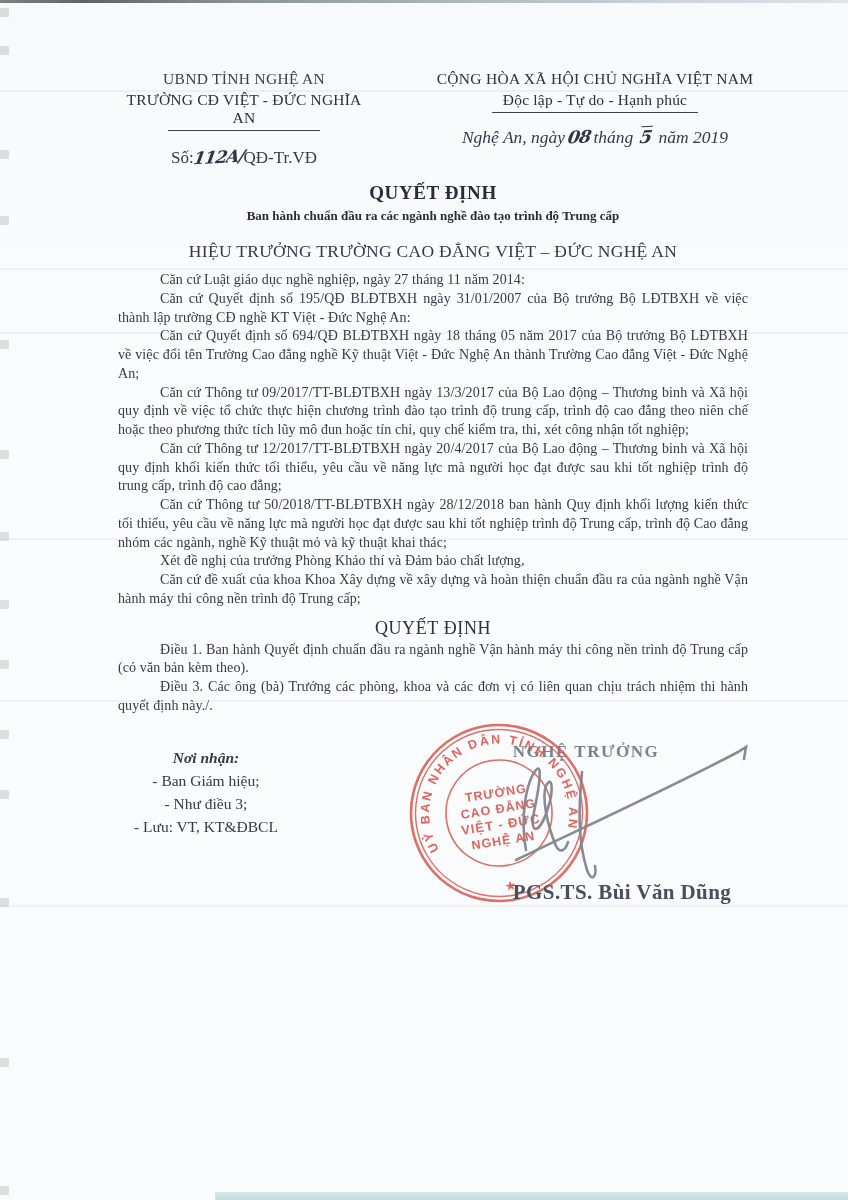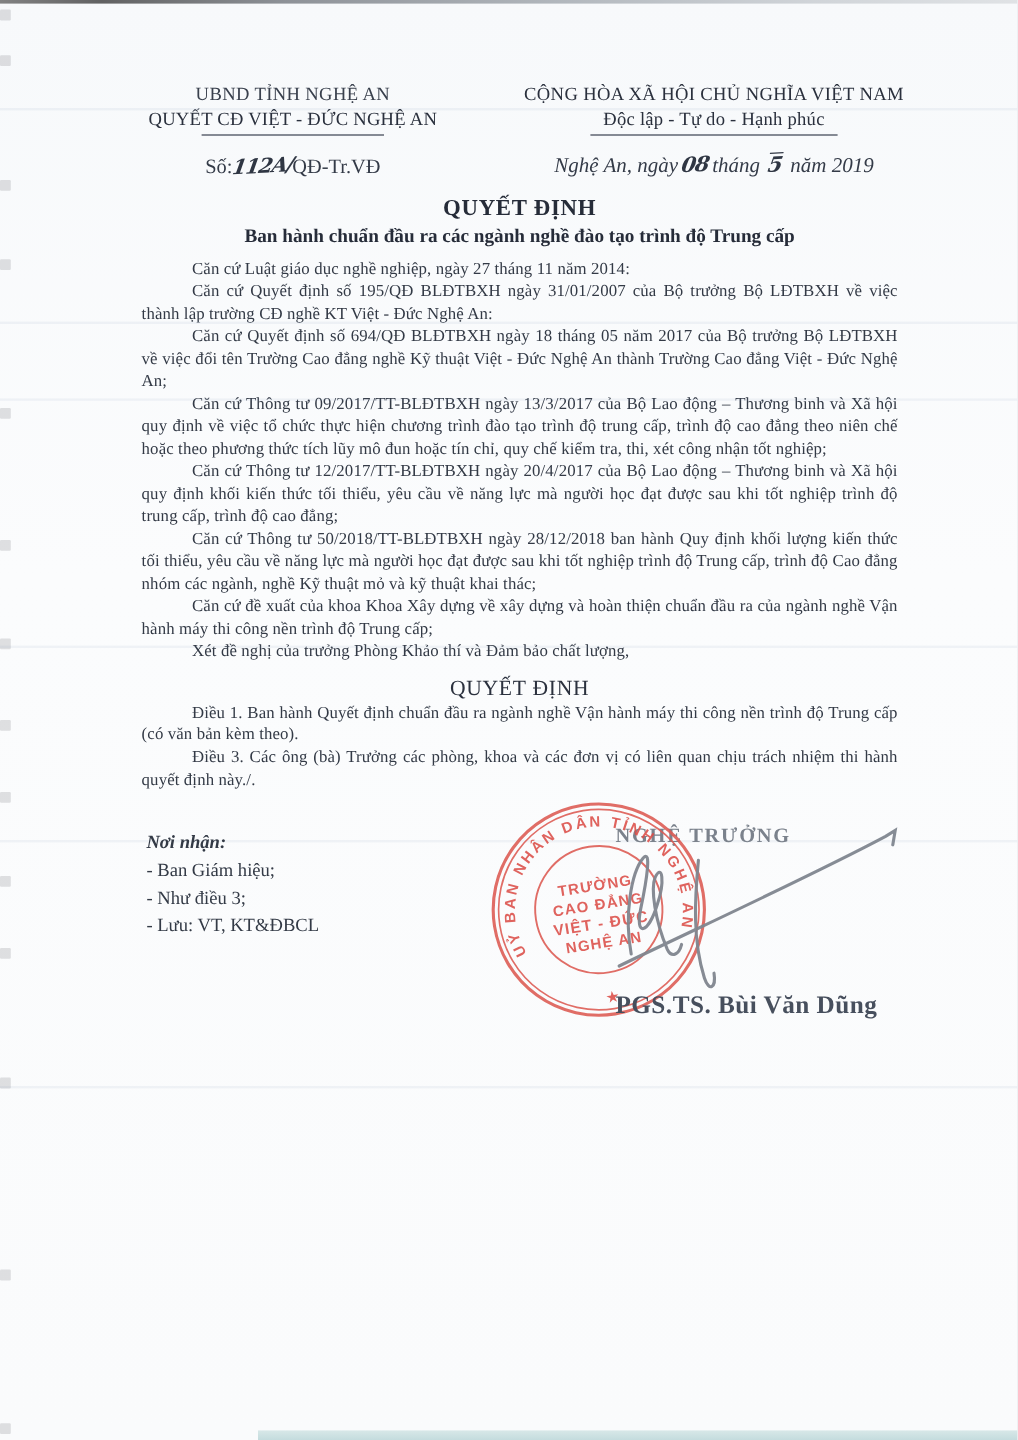--- a/index.html
+++ b/index.html
@@ -29,28 +29,28 @@
   .rule-left{width:152px;}
   .rule-right{width:206px;}
   .so-line{margin-top:16px;font-size:17px;color:#343b48;}
   .date-line{margin-top:14px;font-size:17.5px;font-style:italic;color:#343b48;}
   .hw{display:inline-block;font-style:italic;font-weight:600;transform:skewX(-12deg) rotate(-3deg);
       font-family:"DejaVu Serif",serif;letter-spacing:-1px;color:#2f3643;}
   .hw-overline{text-decoration:overline;}
   .gap-sm{margin-right:3px;}.gap-md{margin-right:7px;}
   .title-block{text-align:center;margin-top:14px;}
   .title-main{font-size:19px;font-weight:bold;letter-spacing:.6px;color:#262c39;}
-  .title-sub{font-size:16px;font-weight:bold;margin-top:4px;color:#262c39;}
+  .title-sub{font-size:13px;font-weight:bold;margin-top:4px;color:#262c39;}
   .title-authority{font-size:17.5px;margin-top:17px;letter-spacing:.3px;color:#333a46;}
   .body-block{margin-top:9px;}
   .para{margin:0;font-size:14px;line-height:1.34;text-align:justify;text-indent:42px;letter-spacing:.1px;}
   .decision-heading{text-align:center;font-size:18px;margin:9px 0 2px 0;letter-spacing:.6px;color:#2b313e;}
   
   .footer{position:relative;height:200px;margin-top:26px;}
-  .recipients{position:absolute;left:4px;top:4px;font-size:15.5px;line-height:1.5;color:#333a46;}
+  .recipients{position:absolute;left:16px;top:4px;font-size:15.5px;line-height:1.5;color:#333a46;text-align:center;}
   .recipients-label{font-weight:bold;font-style:italic;}
   .sig-title{position:absolute;left:368px;top:0;width:200px;text-align:center;
     font-size:17px;font-weight:bold;letter-spacing:1.5px;color:#7b828c;}
   .sig-name{position:absolute;left:354px;top:138px;width:300px;text-align:center;
     font-size:21px;font-weight:bold;letter-spacing:.4px;color:#474f5d;}
   .stamp-svg{position:absolute;left:286px;top:-24px;opacity:.88;}
   .sign-svg{position:absolute;left:240px;top:-10px;}
 </style>
 </head>
 <body>
@@ -82,50 +82,51 @@
     <i class="streak" style="top:700px"></i>
     <i class="streak" style="top:905px"></i>
   </div>
   <div class="bottom-bar"></div>
 
   <div class="content">
 
     <div class="hdr">
       <div class="hdr-left">
         <div class="hdr-line1">UBND TỈNH NGHỆ AN</div>
-        <div class="hdr-line2">QUYẾT CĐ VIỆT - ĐỨC NGHỆ AN</div>
+        <div class="hdr-line2">TRƯỜNG CĐ VIỆT - ĐỨC NGHĨA AN</div>
         <div class="rule rule-left"></div>
         <div class="so-line">
           <span>Số:</span><span class="hw">112A/</span><span>QĐ-Tr.VĐ</span>
         </div>
       </div>
       <div class="hdr-right">
         <div class="hdr-line1 bold">CỘNG HÒA XÃ HỘI CHỦ NGHĨA VIỆT NAM</div>
         <div class="hdr-line2">Độc lập - Tự do - Hạnh phúc</div>
         <div class="rule rule-right"></div>
         <div class="date-line">
           <span class="gap-sm">Nghệ An, ngày</span><span class="hw gap-sm">08</span><span class="gap-md">tháng</span><span class="hw hw-overline gap-md">5</span><span>năm 2019</span>
         </div>
       </div>
     </div>
 
     <div class="title-block">
       <div class="title-main">QUYẾT ĐỊNH</div>
       <div class="title-sub">Ban hành chuẩn đầu ra các ngành nghề đào tạo trình độ Trung cấp</div>
+      <div class="title-authority">HIỆU TRƯỞNG TRƯỜNG CAO ĐẲNG VIỆT – ĐỨC NGHỆ AN</div>
     </div>
 
     <div class="body-block">
       <p class="para">Căn cứ Luật giáo dục nghề nghiệp, ngày 27 tháng 11 năm 2014:</p>
       <p class="para">Căn cứ Quyết định số 195/QĐ BLĐTBXH ngày 31/01/2007 của Bộ trưởng Bộ LĐTBXH về việc thành lập trường CĐ nghề KT Việt - Đức Nghệ An:</p>
       <p class="para">Căn cứ Quyết định số 694/QĐ BLĐTBXH ngày 18 tháng 05 năm 2017 của Bộ trưởng Bộ LĐTBXH về việc đổi tên Trường Cao đẳng nghề Kỹ thuật Việt - Đức Nghệ An thành Trường Cao đẳng Việt - Đức Nghệ An;</p>
       <p class="para">Căn cứ Thông tư 09/2017/TT-BLĐTBXH ngày 13/3/2017 của Bộ Lao động – Thương binh và Xã hội quy định về việc tổ chức thực hiện chương trình đào tạo trình độ trung cấp, trình độ cao đẳng theo niên chế hoặc theo phương thức tích lũy mô đun hoặc tín chỉ, quy chế kiểm tra, thi, xét công nhận tốt nghiệp;</p>
       <p class="para">Căn cứ Thông tư 12/2017/TT-BLĐTBXH ngày 20/4/2017 của Bộ Lao động – Thương binh và Xã hội quy định khối kiến thức tối thiểu, yêu cầu về năng lực mà người học đạt được sau khi tốt nghiệp trình độ trung cấp, trình độ cao đẳng;</p>
       <p class="para">Căn cứ Thông tư 50/2018/TT-BLĐTBXH ngày 28/12/2018 ban hành Quy định khối lượng kiến thức tối thiểu, yêu cầu về năng lực mà người học đạt được sau khi tốt nghiệp trình độ Trung cấp, trình độ Cao đẳng nhóm các ngành, nghề Kỹ thuật mỏ và kỹ thuật khai thác;</p>
+      <p class="para">Xét đề nghị của trưởng Phòng Khảo thí và Đảm bảo chất lượng,</p>
       <p class="para">Căn cứ đề xuất của khoa Khoa Xây dựng về xây dựng và hoàn thiện chuẩn đầu ra của ngành nghề Vận hành máy thi công nền trình độ Trung cấp;</p>
-      <p class="para">Xét đề nghị của trưởng Phòng Khảo thí và Đảm bảo chất lượng,</p>
 
       <div class="decision-heading">QUYẾT ĐỊNH</div>
 
       <p class="para">Điều 1. Ban hành Quyết định chuẩn đầu ra ngành nghề Vận hành máy thi công nền trình độ Trung cấp (có văn bản kèm theo).</p>
       <p class="para">Điều 3. Các ông (bà) Trưởng các phòng, khoa và các đơn vị có liên quan chịu trách nhiệm thi hành quyết định này./.</p>
     </div>
 
     <div class="footer">
       <div class="recipients">
         <div class="recipients-label">Nơi nhận:</div>

